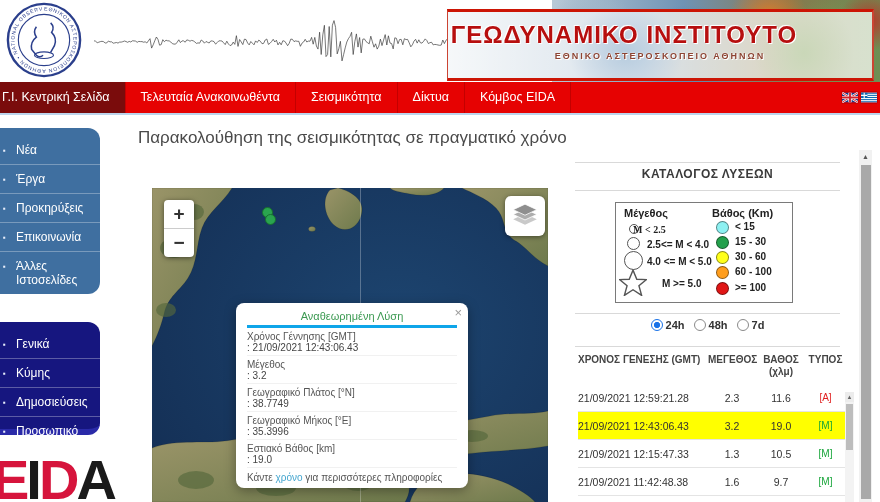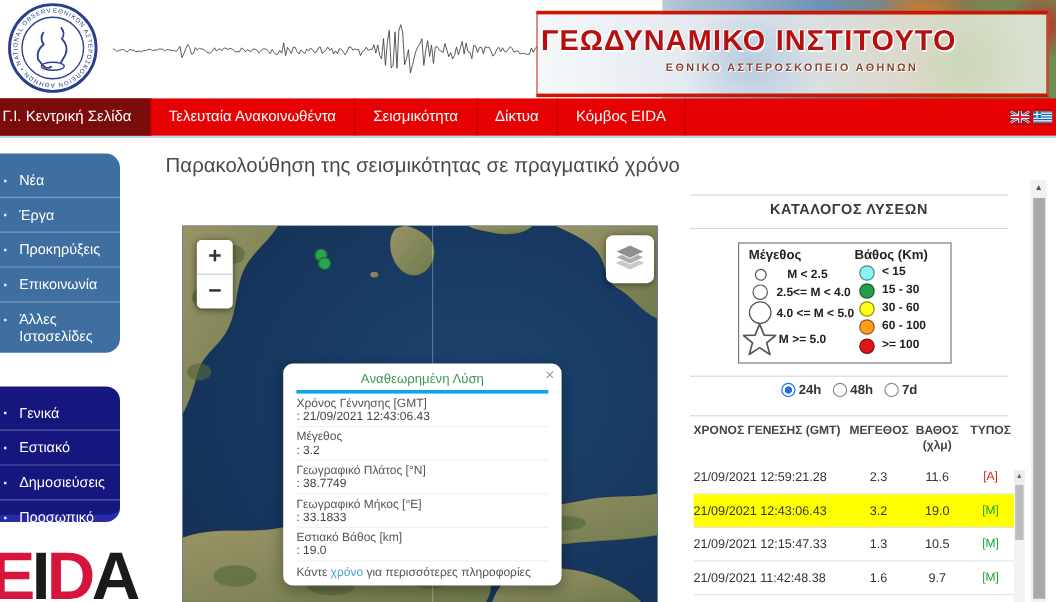--- a/index.html
+++ b/index.html
@@ -181,21 +181,21 @@
 
   <div class="abs sbox" id="sbox1">
     <div class="s-item"><span class="blt">▪</span><span>Νέα</span></div>
     <div class="s-item"><span class="blt">▪</span><span>Έργα</span></div>
     <div class="s-item"><span class="blt">▪</span><span>Προκηρύξεις</span></div>
     <div class="s-item"><span class="blt">▪</span><span>Επικοινωνία</span></div>
     <div class="s-item"><span class="blt">▪</span><span>Άλλες Ιστοσελίδες</span></div>
   </div>
   <div class="abs sbox" id="sbox2">
     <div class="s-item"><span class="blt">▪</span><span>Γενικά</span></div>
-    <div class="s-item"><span class="blt">▪</span><span>Εστιακό</span></div>
+    <div class="s-item"><span class="blt">▪</span><span>Κύμης</span></div>
     <div class="s-item"><span class="blt">▪</span><span>Δημοσιεύσεις</span></div>
     <div class="s-item"><span class="blt">▪</span><span>Προσωπικό</span></div>
   </div>
   <div class="abs" id="eida">
     <span style="color: rgb(214, 20, 60);">E</span><span style="color: rgb(26, 26, 26);">I</span><span style="color: rgb(214, 20, 60);">D</span><span style="color: rgb(26, 26, 26);">A</span>
   </div>
 
   <div class="abs" id="page-title">Παρακολούθηση της σεισμικότητας σε πραγματικό χρόνο</div>
 
   <div class="abs" id="map">
@@ -259,21 +259,21 @@
       <div class="pr">
           <span class="lbl">Μέγεθος</span>
           <span class="val">3.2</span>
         </div>
       <div class="pr">
           <span class="lbl">Γεωγραφικό Πλάτος [°N]</span>
           <span class="val">38.7749</span>
         </div>
       <div class="pr">
           <span class="lbl">Γεωγραφικό Μήκος [°E]</span>
-          <span class="val">33.1833</span>
+          <span class="val">35.3996</span>
         </div>
       <div class="pr">
           <span class="lbl">Εστιακό Βάθος [km]</span>
           <span class="val">19.0</span>
         </div>
       <div id="popup-foot"><span>Κάντε </span><span class="lnk">χρόνο</span><span> για περισσότερες πληροφορίες</span></div>
     </div>
   </div>
 
   <div class="abs rule" style="top:162px;"></div>
@@ -282,24 +282,24 @@
 
   <div class="abs" id="legend">
     <span class="lg-h" style="left:8px;top:4px;">Μέγεθος</span>
     <span class="lg-h" style="left:96px;top:4px;">Βάθος (Km)</span>
     <span class="mc" style="left:13px;top:21px;width:10px;height:10px;"></span>
     <span class="mc" style="left:11px;top:34px;width:13px;height:13px;"></span>
     <span class="mc" style="left:8px;top:48px;width:19px;height:19px;"></span>
     <svg style="position:absolute;left:3px;top:66px;" width="28" height="27" viewBox="0 0 26 25">
       <polygon points="13,1 16.5,9.5 25.5,9.8 18.5,15.5 21,24.5 13,19.2 5,24.5 7.5,15.5 0.5,9.8 9.5,9.5" fill="none" stroke="#555" stroke-width="1.3"></polygon>
     </svg>
-    <span class="lm" style="left:40px;top:21px;">M &lt; 2.5</span>
+    <span class="lm" style="left:17px;top:21px;font-family:Liberation Serif, serif;">M &lt; 2.5</span>
     <span class="lm" style="left:31px;top:36px;">2.5&lt;= M &lt; 4.0</span>
     <span class="lm" style="left:31px;top:53px;">4.0 &lt;= M &lt; 5.0</span>
-    <span class="lm" style="left:33px;top:75px;">M &gt;= 5.0</span>
+    <span class="lm" style="left:46px;top:75px;">M &gt;= 5.0</span>
     <span class="dc" style="left: 100px; top: 18px; background-color: rgb(141, 241, 242);"></span>
     <span class="dc" style="left: 100px; top: 33px; background-color: rgb(35, 160, 76);"></span>
     <span class="dc" style="left: 100px; top: 48px; background-color: rgb(255, 255, 26);"></span>
     <span class="dc" style="left: 100px; top: 63px; background-color: rgb(255, 157, 28);"></span>
     <span class="dc" style="left: 100px; top: 79px; background-color: rgb(224, 22, 22);"></span>
     <span class="lm" style="left:119px;top:18px;">&lt; 15</span>
     <span class="lm" style="left:119px;top:33px;">15 - 30</span>
     <span class="lm" style="left:119px;top:48px;">30 - 60</span>
     <span class="lm" style="left:119px;top:63px;">60 - 100</span>
     <span class="lm" style="left:119px;top:79px;">&gt;= 100</span>

